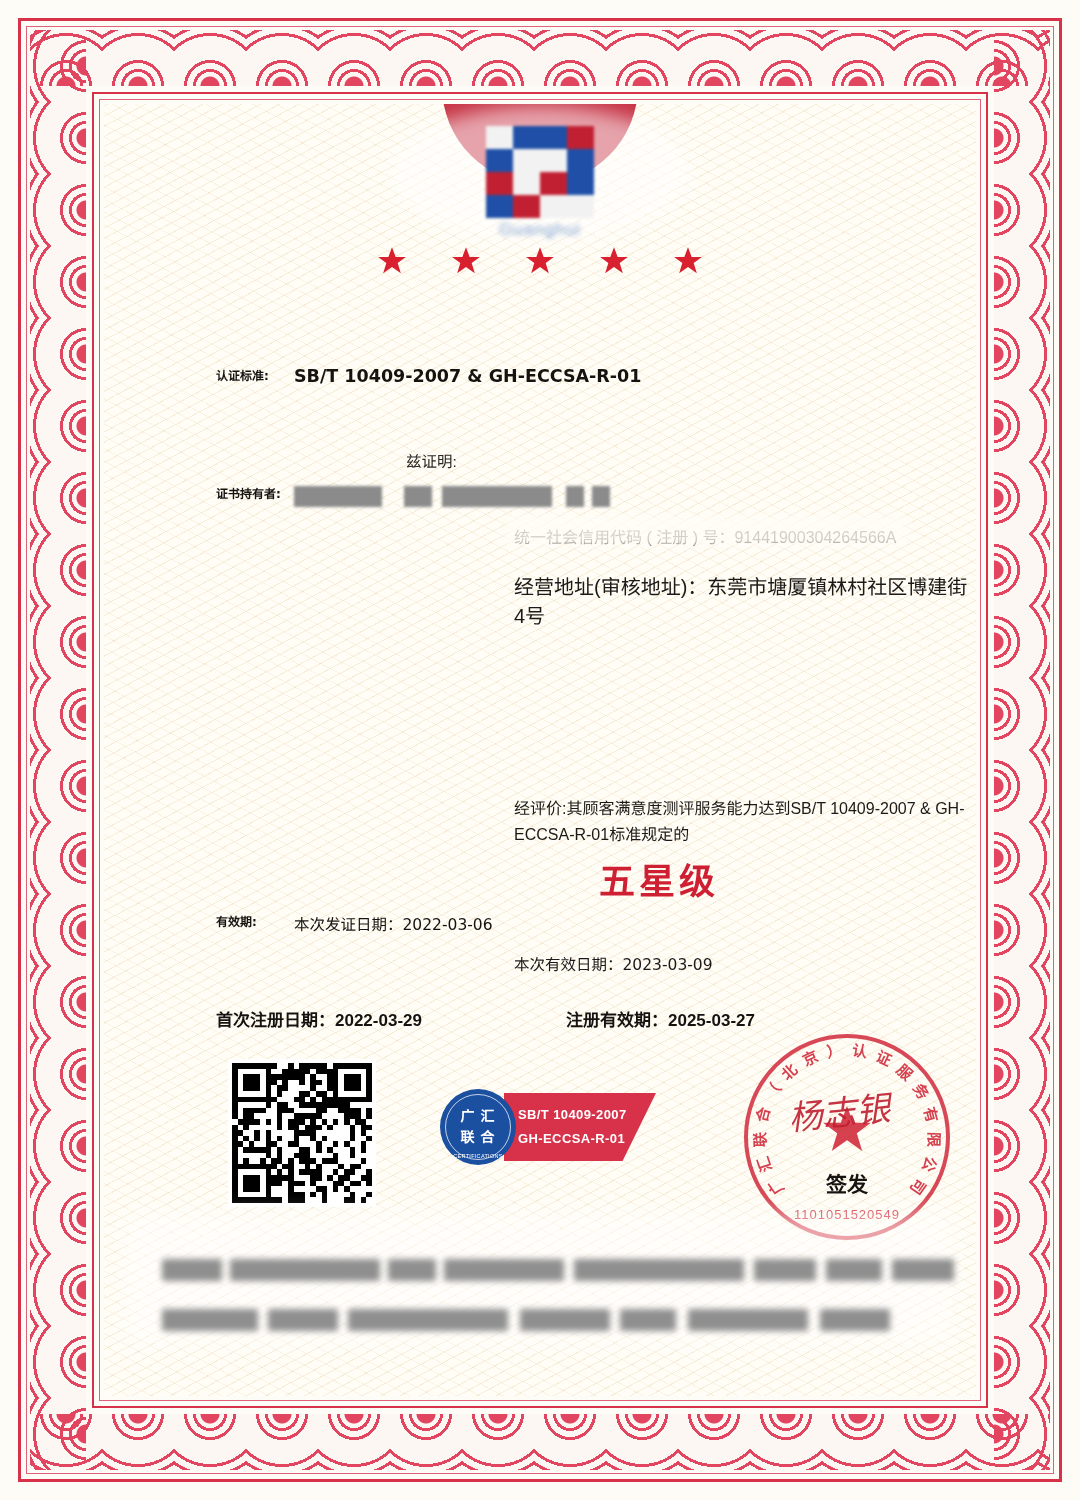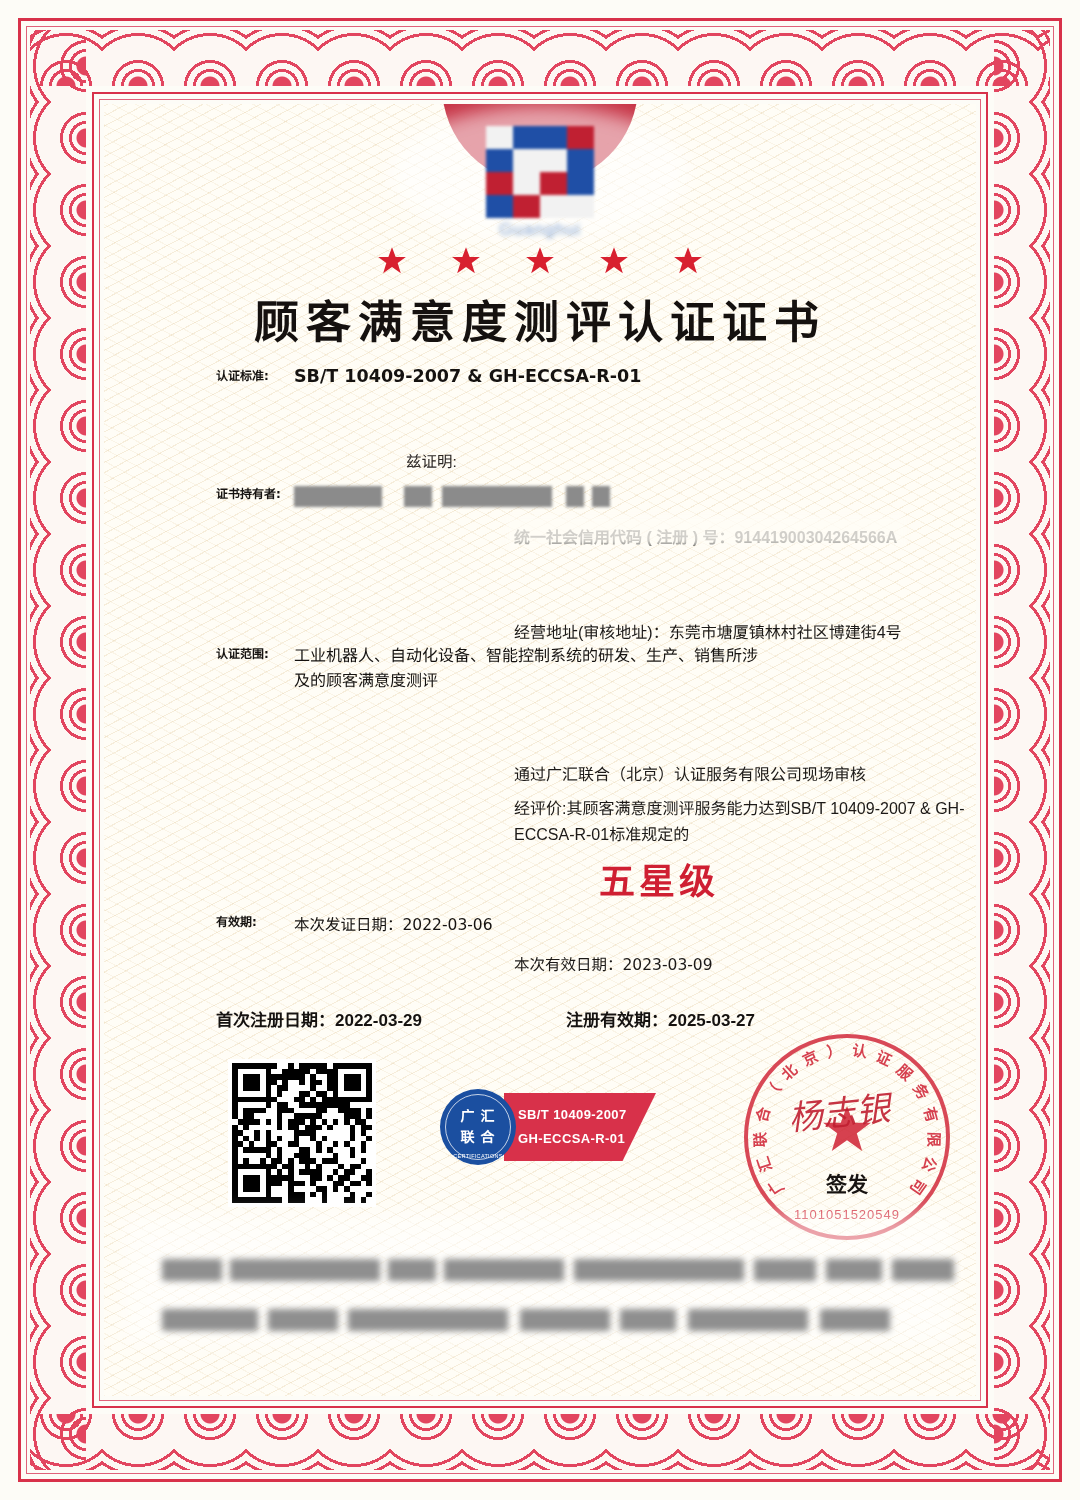--- a/index.html
+++ b/index.html
@@ -220,41 +220,40 @@
     background: #8b8b8b;
     display: block;
   }
 
   .usci {
     position: absolute;
     top: 420px;
     left: 410px;
     font-size: 16px;
     color: #30302e;
-    font-weight: bold;
   }
   .usci-blur {
     position: absolute;
     top: 412px;
     left: 402px;
     width: 400px;
     height: 30px;
     background: rgba(255,253,246,0.78);
     filter: blur(3px);
   }
 
   .addr1 {
     position: absolute;
     top: 458px; left: 410px;
     font-size: 16px; color: #1c1917;
   }
   .addr2 {
     position: absolute;
-    top: 515px; left: 410px;
-    font-size: 16px; color: #1c1917;
+    top: 467px; left: 410px;
+    font-size: 20px; color: #1c1917;
   }
 
   .r-scope { top: 540px; left: 0; width: 872px; }
   .scope-text {
     width: 470px;
     line-height: 1.55;
     font-size: 16px;
   }
 
   .para {
@@ -507,21 +506,20 @@
           <polygon fill="#d8202f" points="12,1 15,9 23.5,9 16.7,14 19.3,22.5 12,17.4 4.7,22.5 7.3,14 0.5,9 9,9"></polygon>
         </svg>
       <svg width="30" height="29" viewBox="0 0 24 24">
           <polygon fill="#d8202f" points="12,1 15,9 23.5,9 16.7,14 19.3,22.5 12,17.4 4.7,22.5 7.3,14 0.5,9 9,9"></polygon>
         </svg>
       <svg width="30" height="29" viewBox="0 0 24 24">
           <polygon fill="#d8202f" points="12,1 15,9 23.5,9 16.7,14 19.3,22.5 12,17.4 4.7,22.5 7.3,14 0.5,9 9,9"></polygon>
         </svg>
     </div>
 
-    <div class="title">顾客满意度测评认证证书</div>
 
     <div class="row r-standard">
       <div class="lbl">认证标准:</div>
       <div class="val bold">SB/T 10409-2007 &amp; GH-ECCSA-R-01</div>
     </div>
 
 
     <div class="hereby">兹证明:</div>
 
     <div class="row r-holder">
@@ -533,26 +531,21 @@
         <i style="left:272px;width:18px;"></i>
         <i style="left:298px;width:18px;"></i>
       </div>
     </div>
 
     <div class="usci">统一社会信用代码 ( 注册 ) 号：91441900304264566A</div>
     <div class="usci-blur"></div>
 
     <div class="addr2">经营地址(审核地址)：东莞市塘厦镇林村社区博建街4号</div>
 
-    <div class="row r-scope">
-      <div class="lbl">认证范围:</div>
-      <div class="val scope-text">工业机器人、自动化设备、智能控制系统的研发、生产、销售所涉及的顾客满意度测评</div>
-    </div>
-
-    <div class="para p1">通过广汇联合（北京）认证服务有限公司现场审核</div>
+
     <div class="para p2">经评价:其顾客满意度测评服务能力达到SB/T 10409-2007 &amp; GH-ECCSA-R-01标准规定的</div>
 
     <div class="grade">五星级</div>
 
     <div class="row r-valid">
       <div class="lbl">有效期:</div>
       <div class="val small">本次发证日期：2022-03-06</div>
     </div>
     <div class="valid2 val small">本次有效日期：2023-03-09</div>
 

